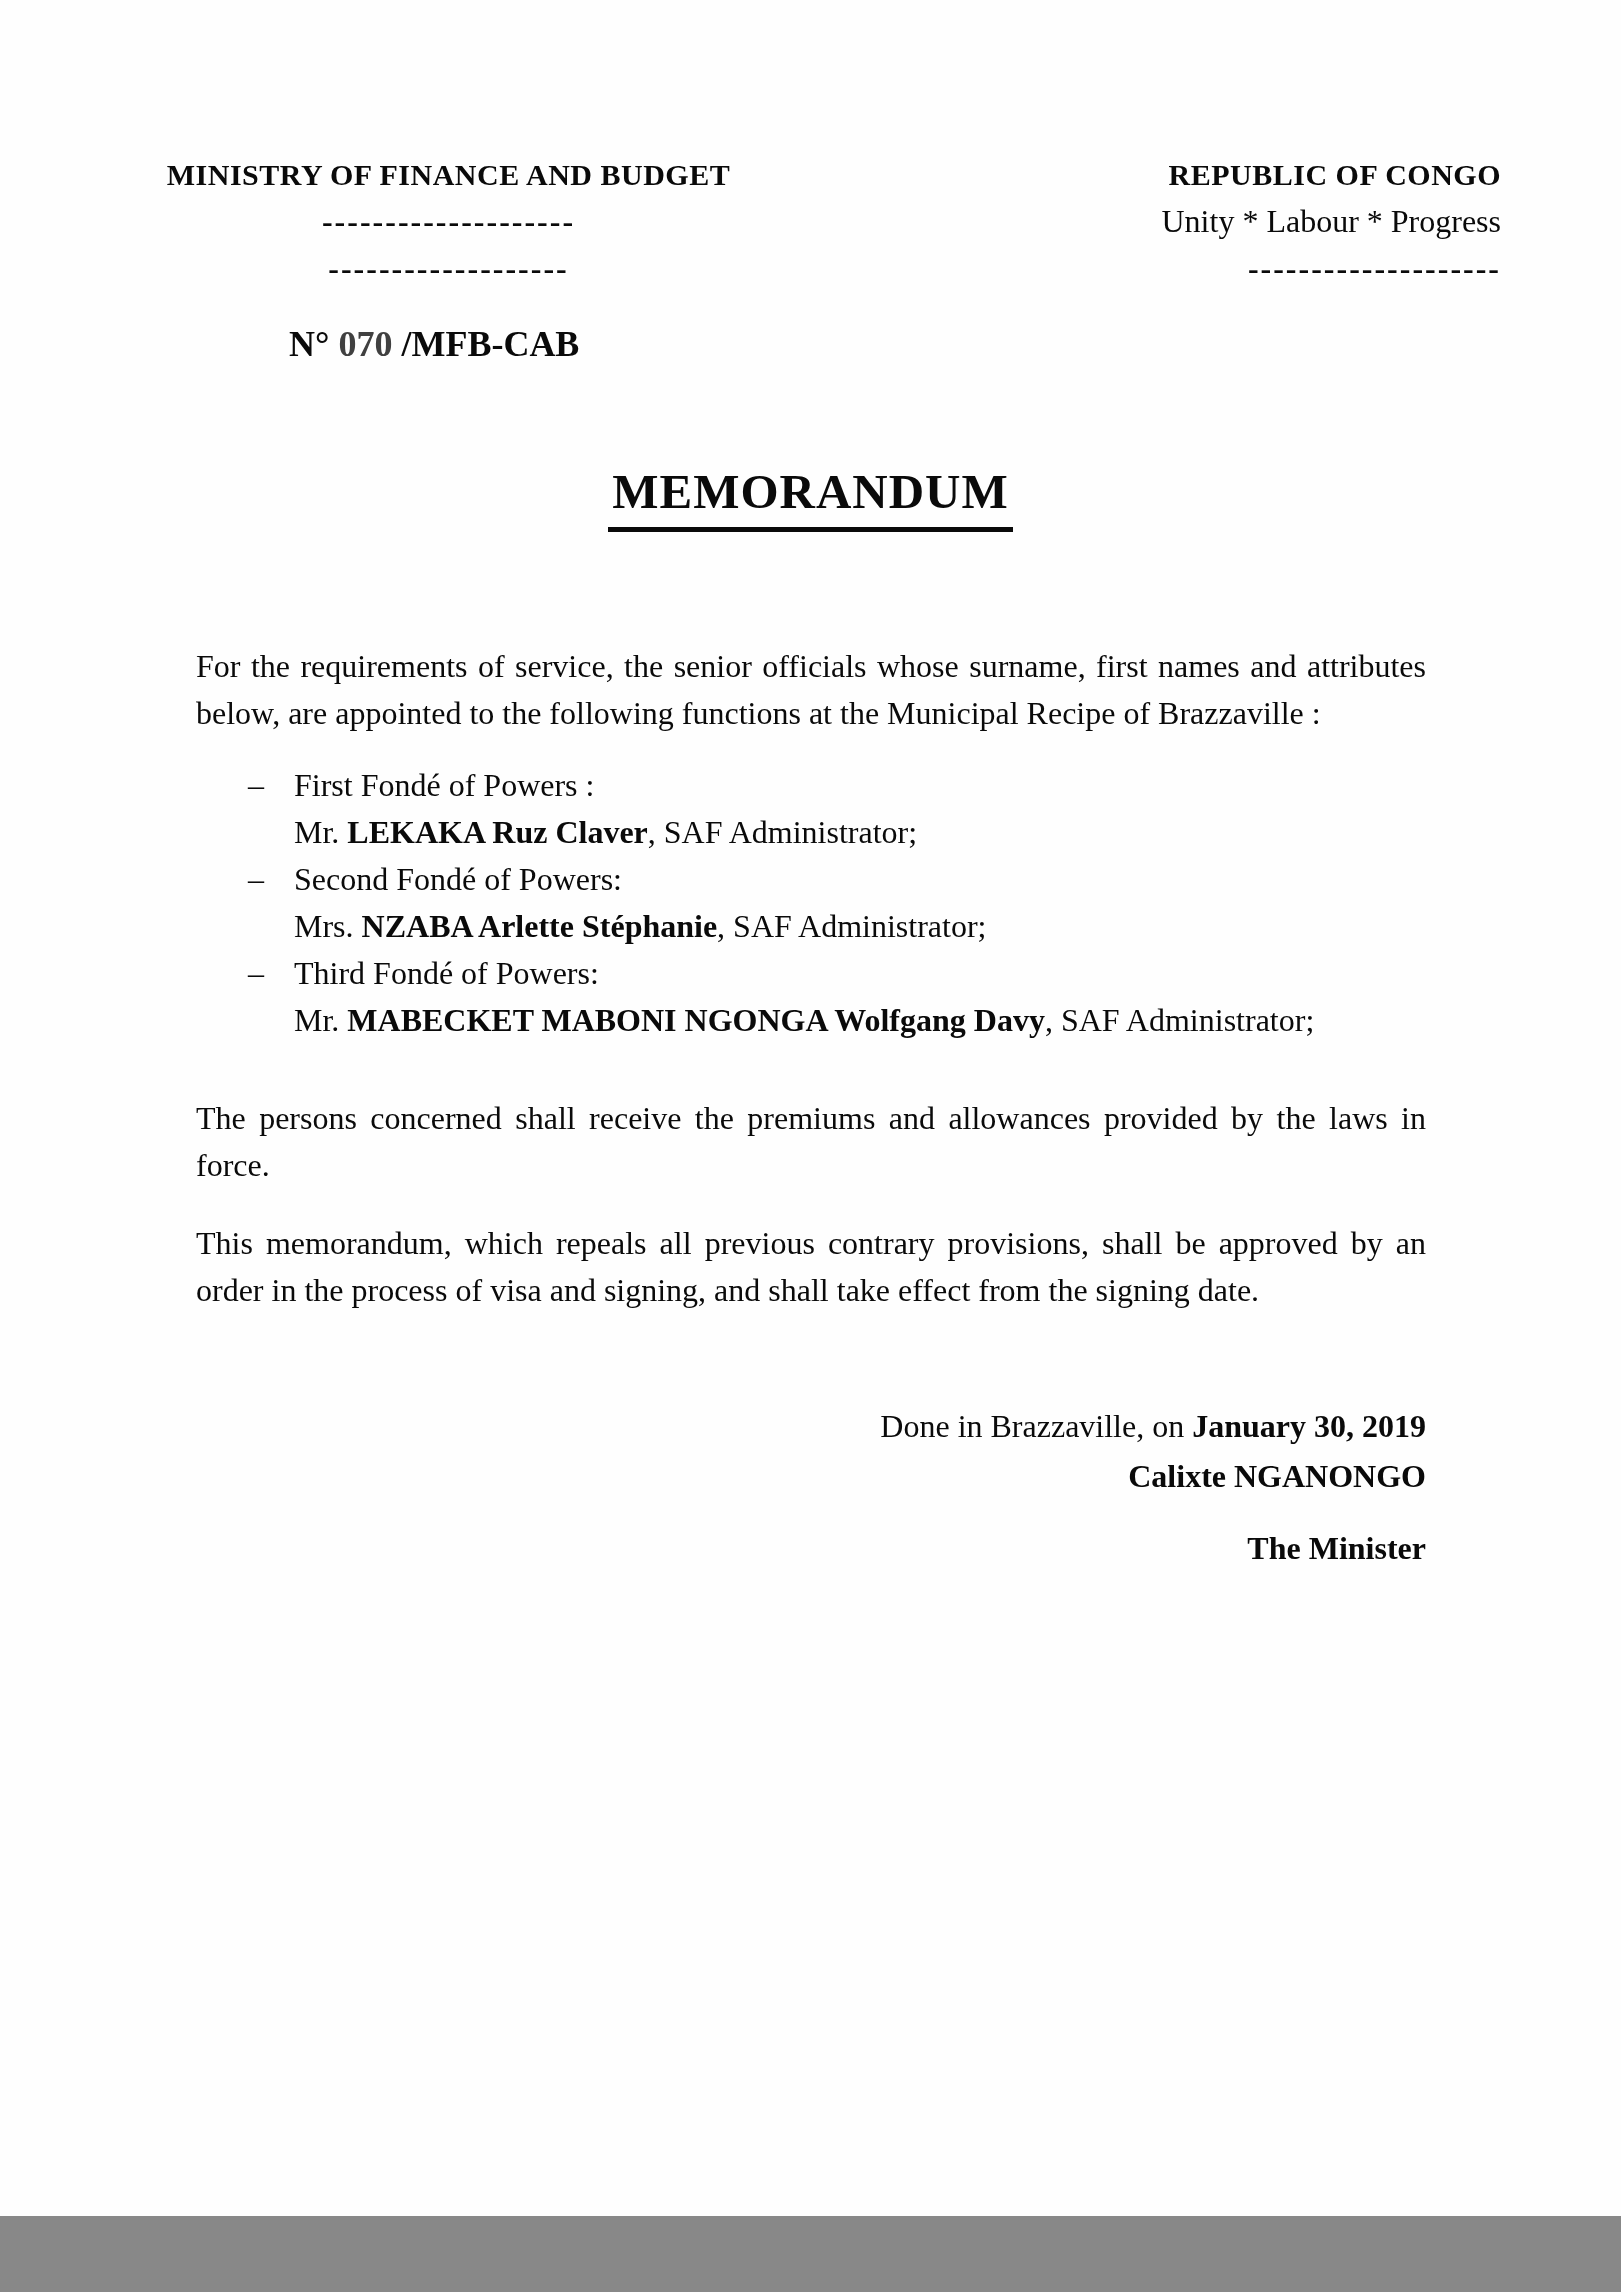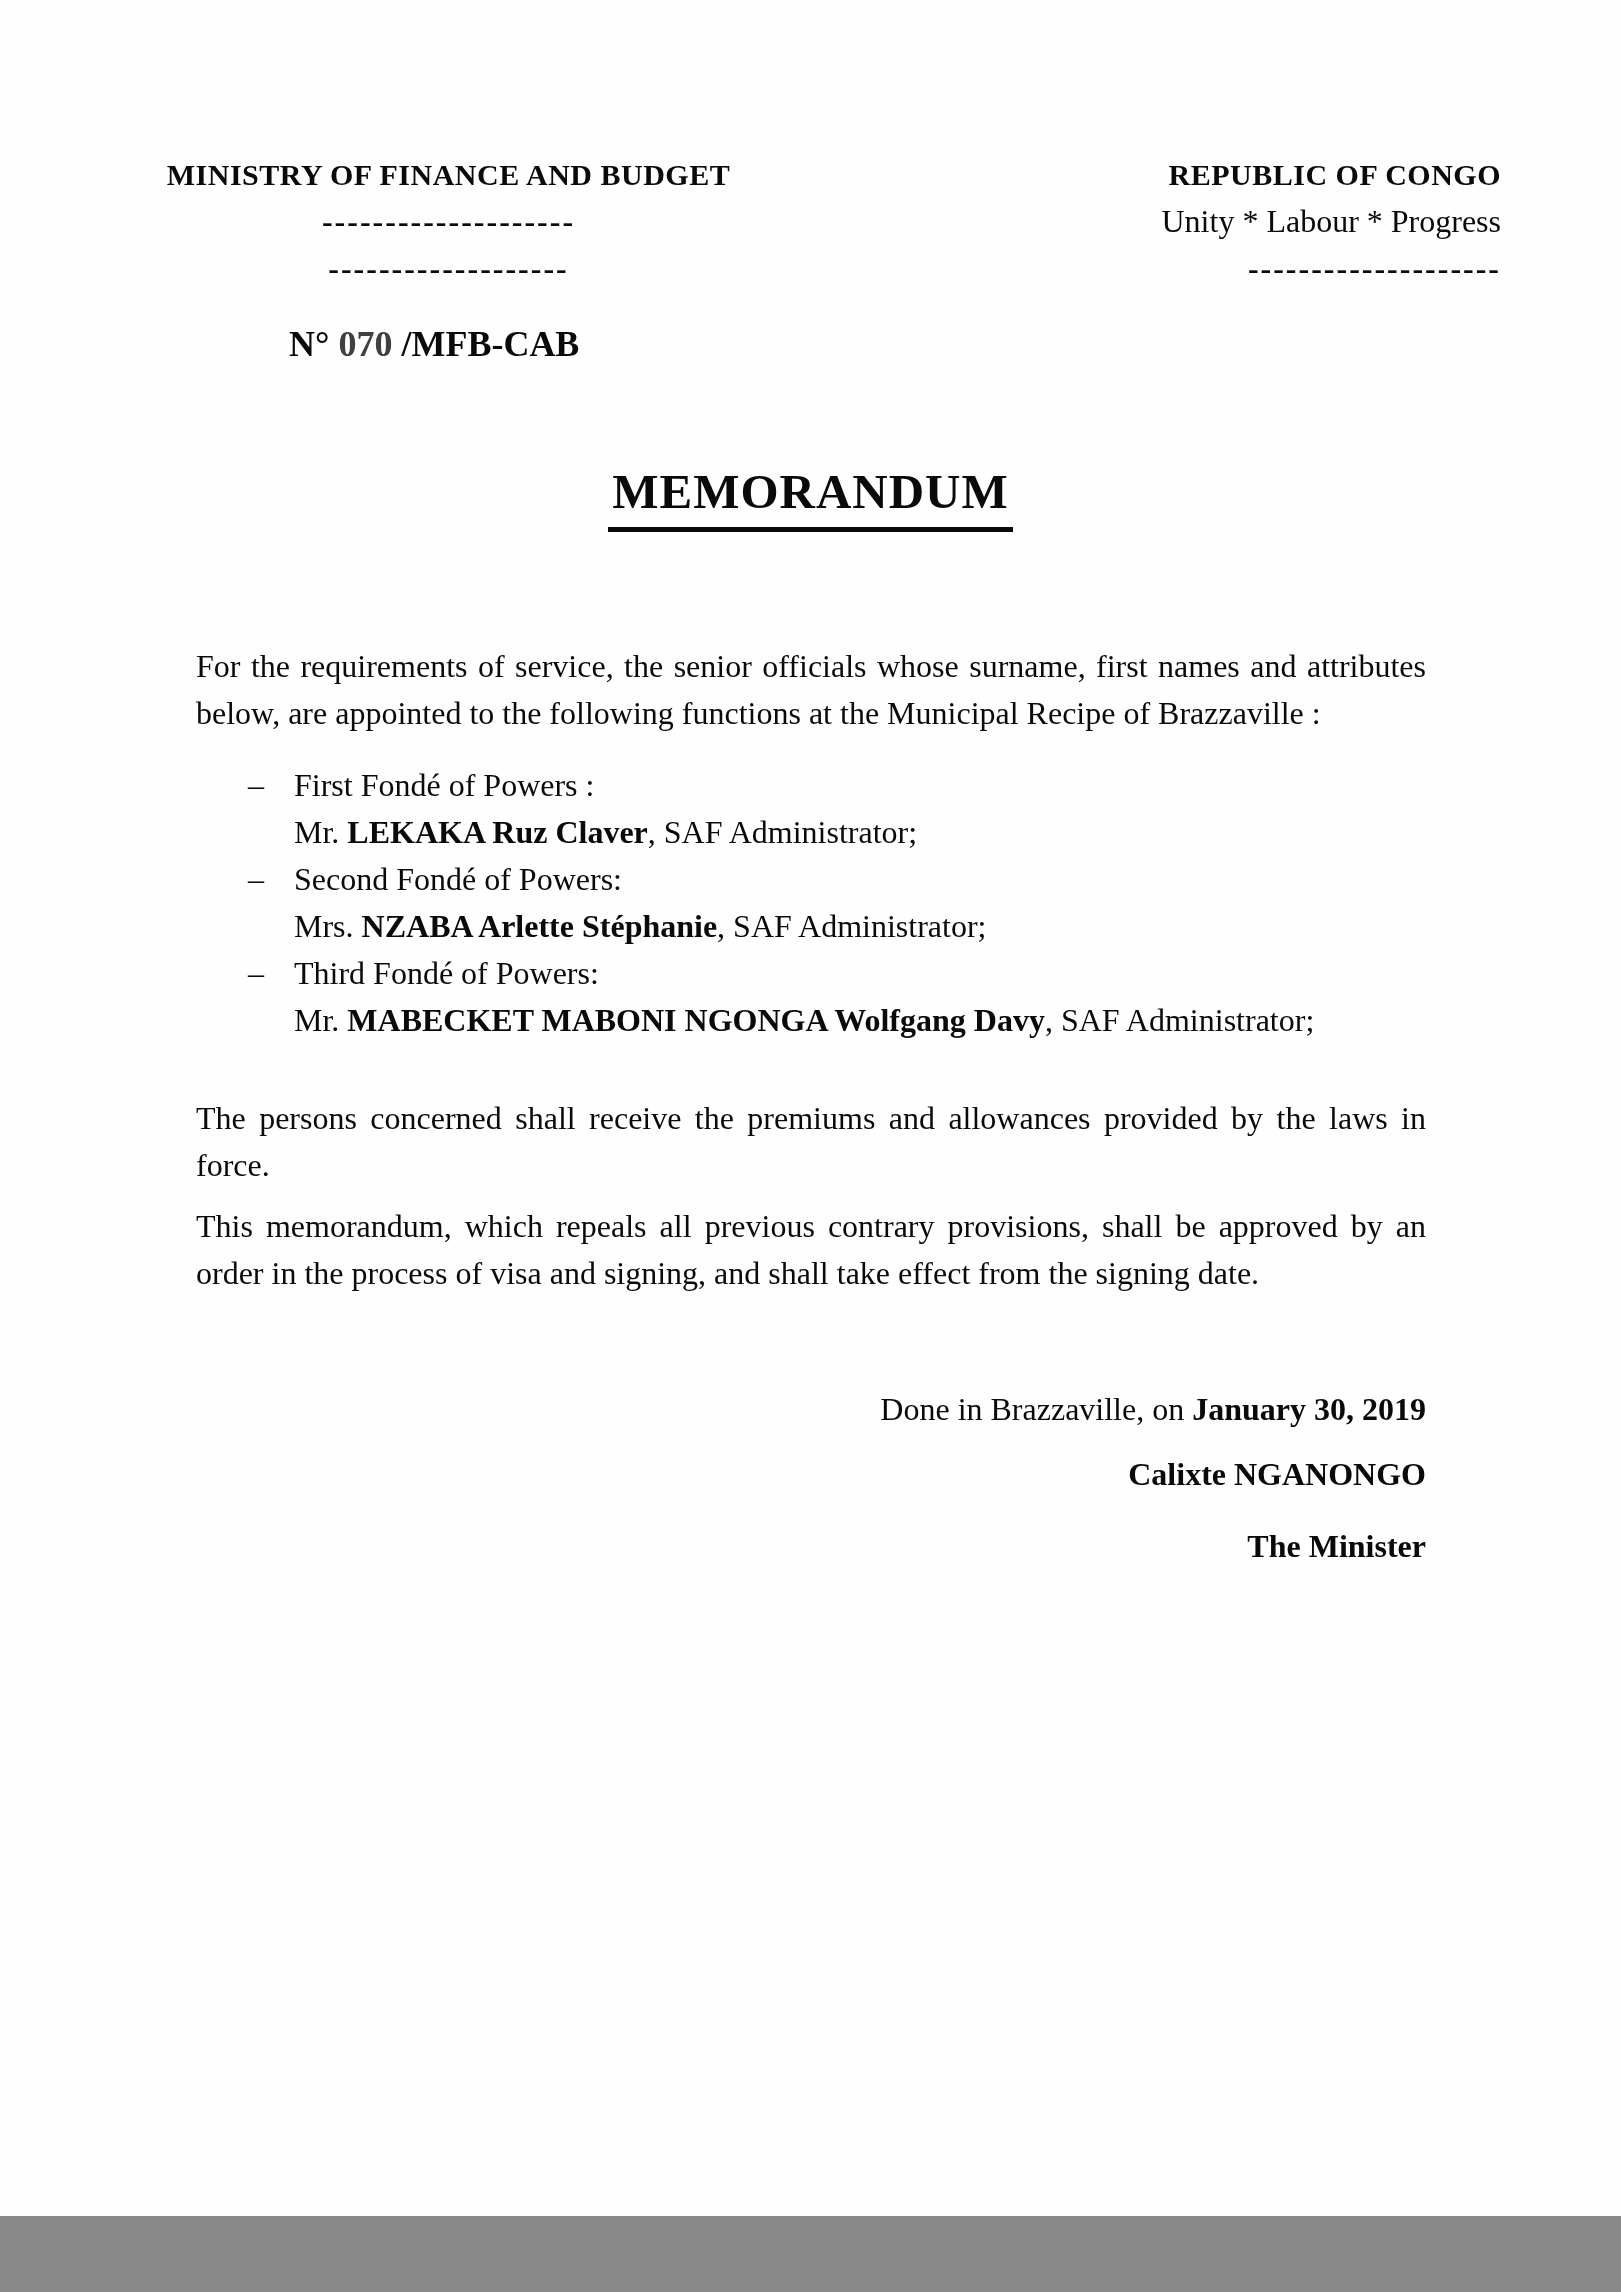--- a/index.html
+++ b/index.html
@@ -58,26 +58,26 @@
   .appt {
     display: grid;
     grid-template-columns: 46px 1fr;
     margin-left: 52px;
   }
   .appt .dash { line-height: 47px; }
   .appt .role, .appt .person { line-height: 47px; }
 
   .para { text-align: justify; }
   .para-premiums { margin-top: 51px; }
-  .para-approval { margin-top: 14px; }
+  .para-approval { margin-top: 31px; }
 
   
   .signature { margin-top: 89px; text-align: right; padding: 0 195px 0 196px; }
   .sig-line  { line-height: 47px; }
-  .sig-name  { margin-top: 18px; font-weight: bold; }
+  .sig-name  { margin-top: 3px; font-weight: bold; }
   .sig-title { margin-top: 24.5px; font-weight: bold; }
 </style>
 </head>
 <body>
 
 <div class="page" style="background: rgb(254, 254, 254); color: rgb(10, 10, 10);">
 
   <div class="letterhead">
     <div class="lh-left">
       <div class="lh-line lh-title">MINISTRY OF FINANCE AND BUDGET</div>

